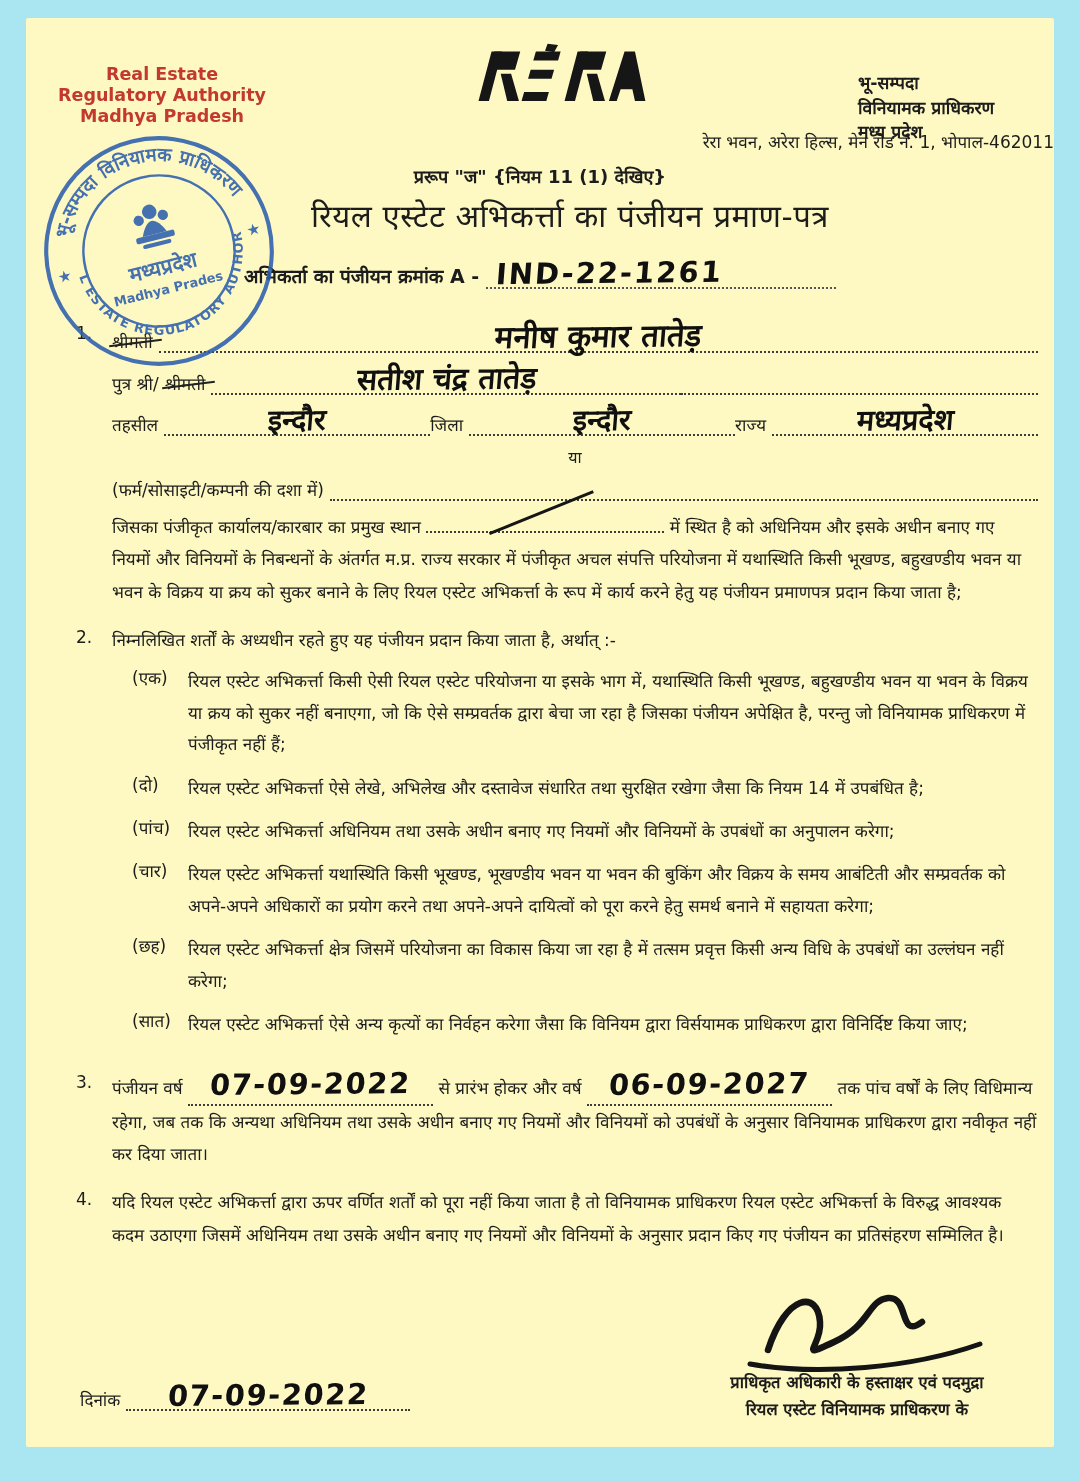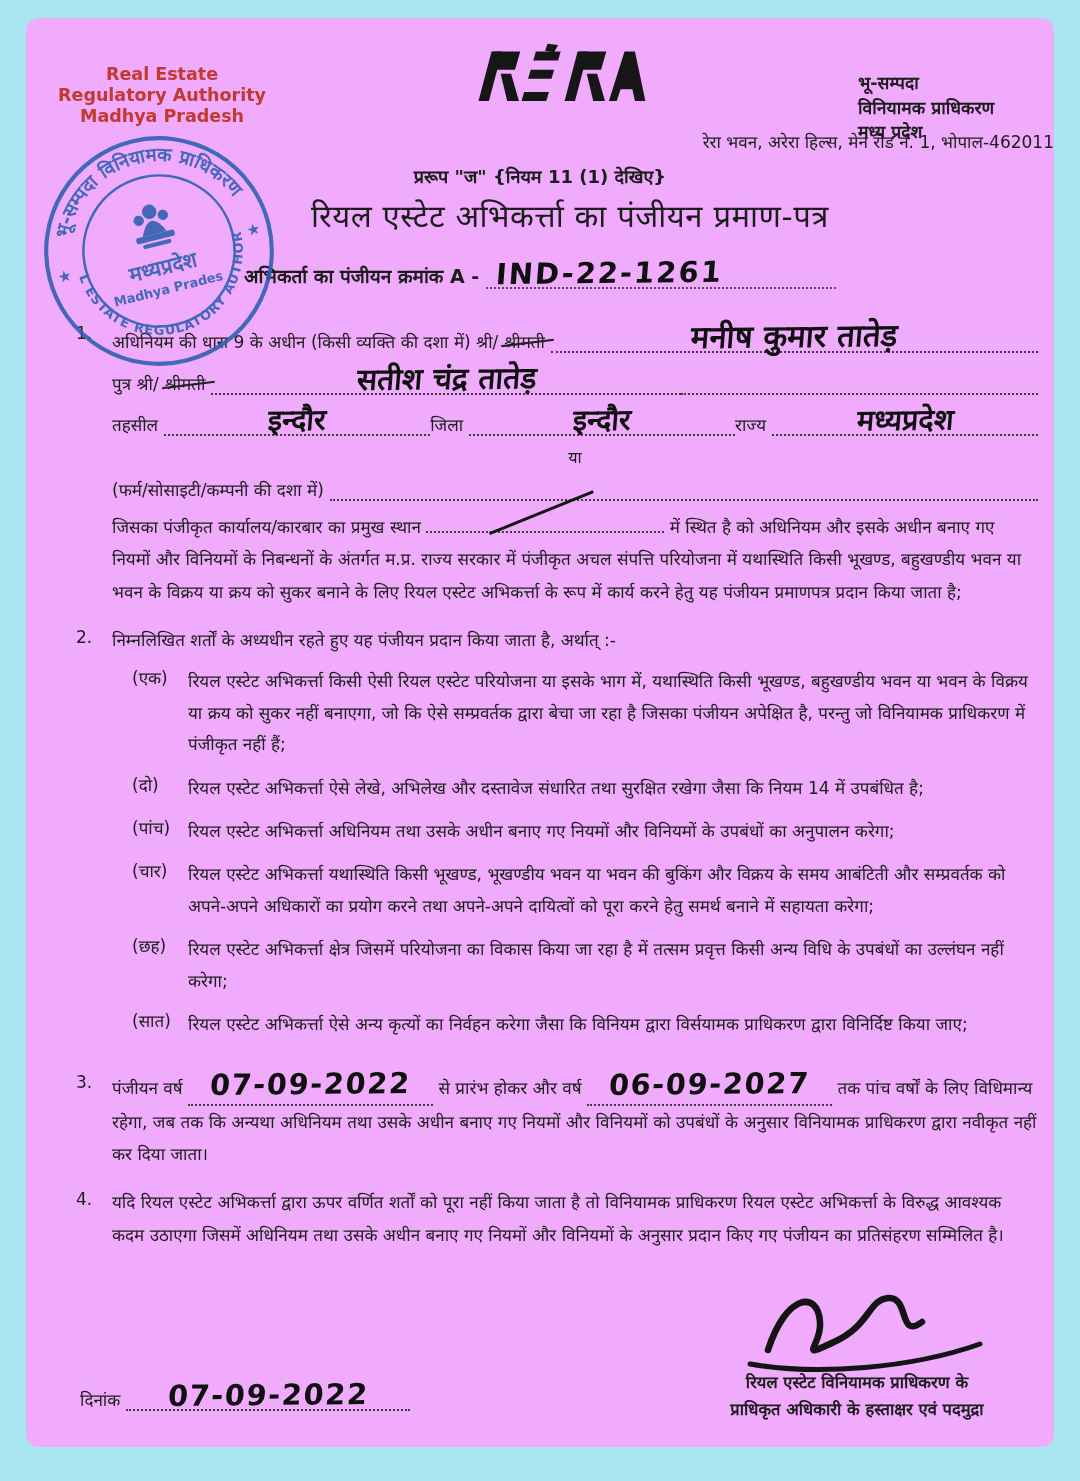--- a/index.html
+++ b/index.html
@@ -1,20 +1,20 @@
 <!DOCTYPE html>
 <html><head>
 <meta charset="utf-8">
 <style>
   * { margin:0; padding:0; box-sizing:border-box; }
   html,body { width:1080px; height:1481px; }
   body { font-family:"DejaVu Sans", sans-serif; background:#a9e6f1; position:relative; color:#1c1c1c; }
   .page { position:absolute; inset:0; background:#a9e6f1; }
   .paper { position:absolute; left:26px; top:18px; right:26px; bottom:34px;
-           background:#f0abfc; border-radius:13px; }
+           background:#fef9c3; border-radius:2px; }
 
   
   .hdr-left { position:absolute; left:28px; top:46px; width:216px; text-align:center;
               color:#c2392f; font-weight:bold; font-size:17.5px; line-height:1.2; }
   .logo-wrap { position:absolute; left:0; right:0; top:22px; text-align:center; }
   .logo-svg { display:inline-block; margin-left:40px; }
   .hdr-right { position:absolute; right:16px; top:30px; width:180px; text-align:left;
                font-weight:bold; font-size:17.5px; line-height:1.4; color:#1d1d1d;margin-top:23px; }
   .address   { position:absolute; left:0; right:0; top:112px; text-align:right; font-size:17px; }
   .form-ref  { position:absolute; left:0; right:0; top:146px; text-align:center; font-size:18px; font-weight:bold; }
@@ -107,21 +107,20 @@
       <span>अभिकर्ता का पंजीयन क्रमांक A -</span>
       <span class="reg-fill"><span class="hand hand-reg">IND-22-1261</span></span>
     </div>
 
     <div class="content">
 
       <section class="clause">
         <div class="cnum">1.</div>
         <div class="cbody">
           <div class="fline">
-            <span class="lbl">अधिनियम की धारा 9 के अधीन (किसी व्यक्ति की दशा में) श्री/</span>
             <span class="lbl struck">श्रीमती</span>
             <span class="fill"><span class="hand" style="font-size:31px">मनीष कुमार तातेड़</span></span>
           </div>
           <div class="fline">
             <span class="lbl">पुत्र श्री/</span>
             <span class="lbl struck">श्रीमती</span>
             <span class="fill" style="flex:0 0 470px"><span class="hand" style="font-size:30px">सतीश चंद्र तातेड़</span></span>
             <span class="fill empty"></span>
           </div>
           <div class="fline">
@@ -206,22 +205,22 @@
         <span class="fill"><span class="hand hand-date">07-09-2022</span></span>
       </div>
     </div>
 
     <svg class="sign-svg" viewBox="0 0 250 105">
       <path d="M28 70 C46 14, 78 10, 80 42 C82 66, 56 80, 94 62 C130 46, 128 20, 148 18 C170 16, 158 60, 182 42" stroke="#141414" stroke-width="6.5" fill="none" stroke-linecap="round"></path>
       <path d="M10 84 C78 96, 172 88, 240 64" stroke="#141414" stroke-width="5" fill="none" stroke-linecap="round"></path>
     </svg>
 
     <div class="sign-block">
+      <div>प्राधिकृत अधिकारी के हस्ताक्षर एवं पदमुद्रा</div>
       <div>रियल एस्टेट विनियामक प्राधिकरण के</div>
-      <div>प्राधिकृत अधिकारी के हस्ताक्षर एवं पदमुद्रा</div>
     </div>
 
   </div>
 
   <svg class="stamp" viewBox="0 0 230 230">
     <defs>
       <path id="arcTop" d="M 25,118 A 90,90 0 0 1 205,118"></path>
       <path id="arcBot" d="M 34,115 A 81,81 0 0 0 196,115"></path>
     </defs>
     <circle cx="115" cy="115" r="109" fill="none" stroke="#2d5fae" stroke-width="4"></circle>

